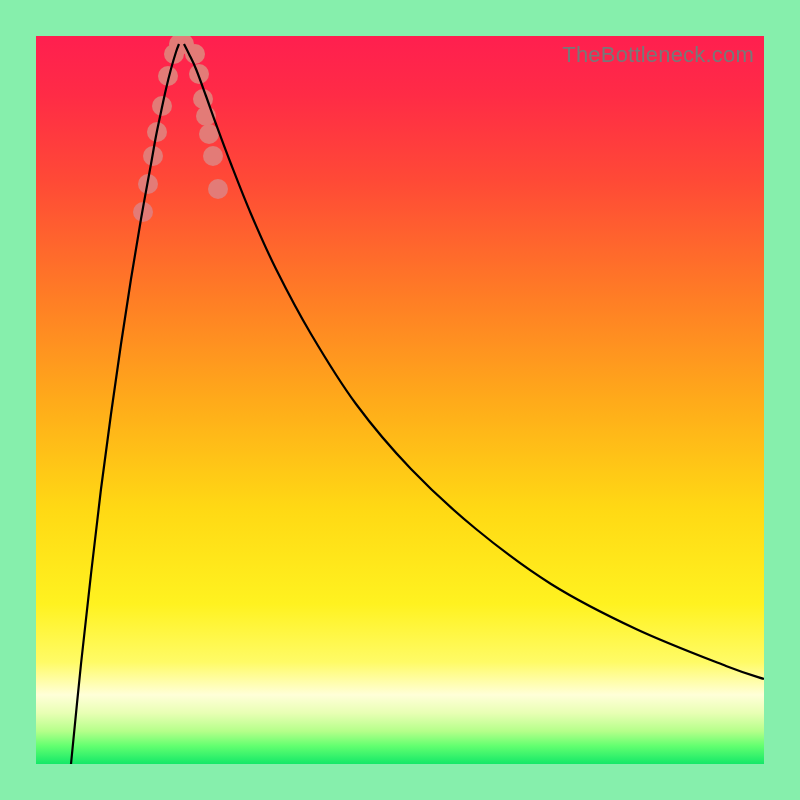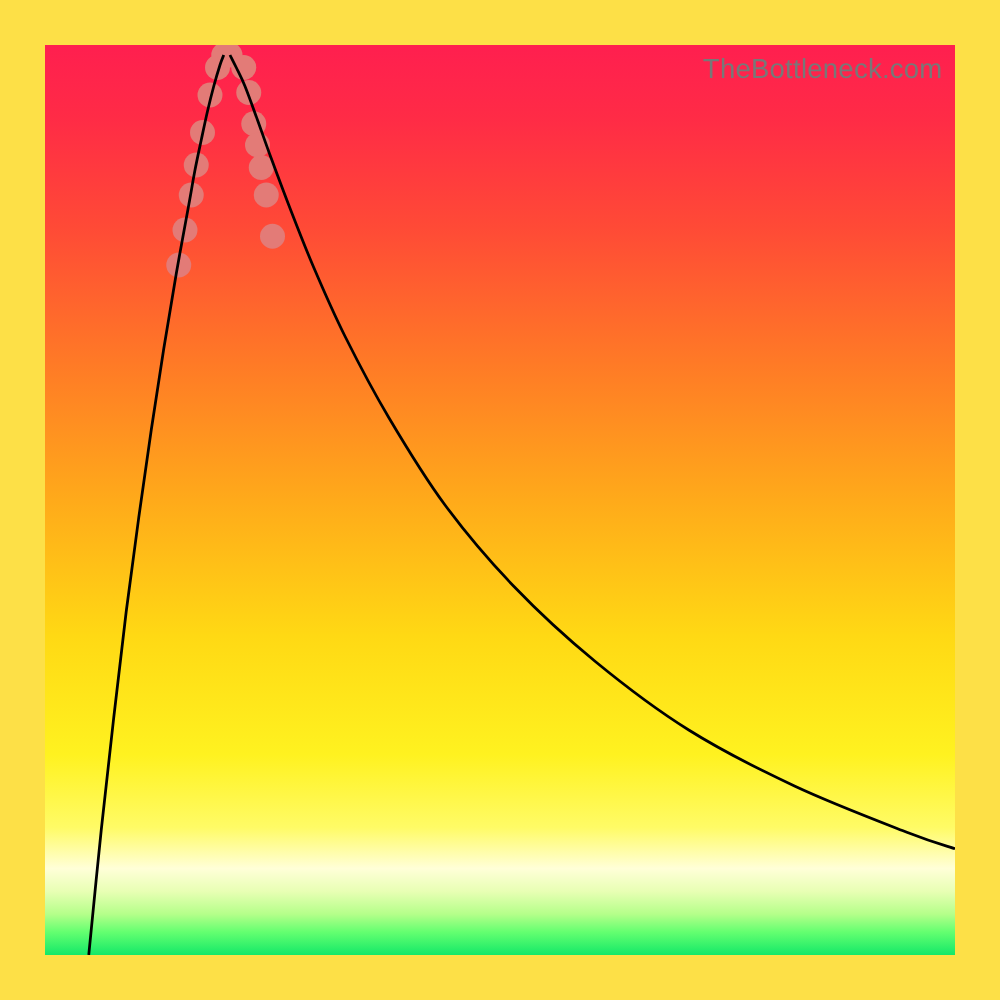--- a/index.html
+++ b/index.html
@@ -10,21 +10,21 @@
     background: #000;
     overflow: hidden;
     font-family: Arial, Helvetica, sans-serif;
   }
   .frame {
     position: absolute;
     left: 0;
     top: 0;
     width: 800px;
     height: 800px;
-    background: #fde047;
+    background: #86efac;
   }
   .plot-area {
     position: absolute;
     left: 36px;
     top: 36px;
     width: 728px;
     height: 728px;
     overflow: hidden;
   }
   .gradient {

